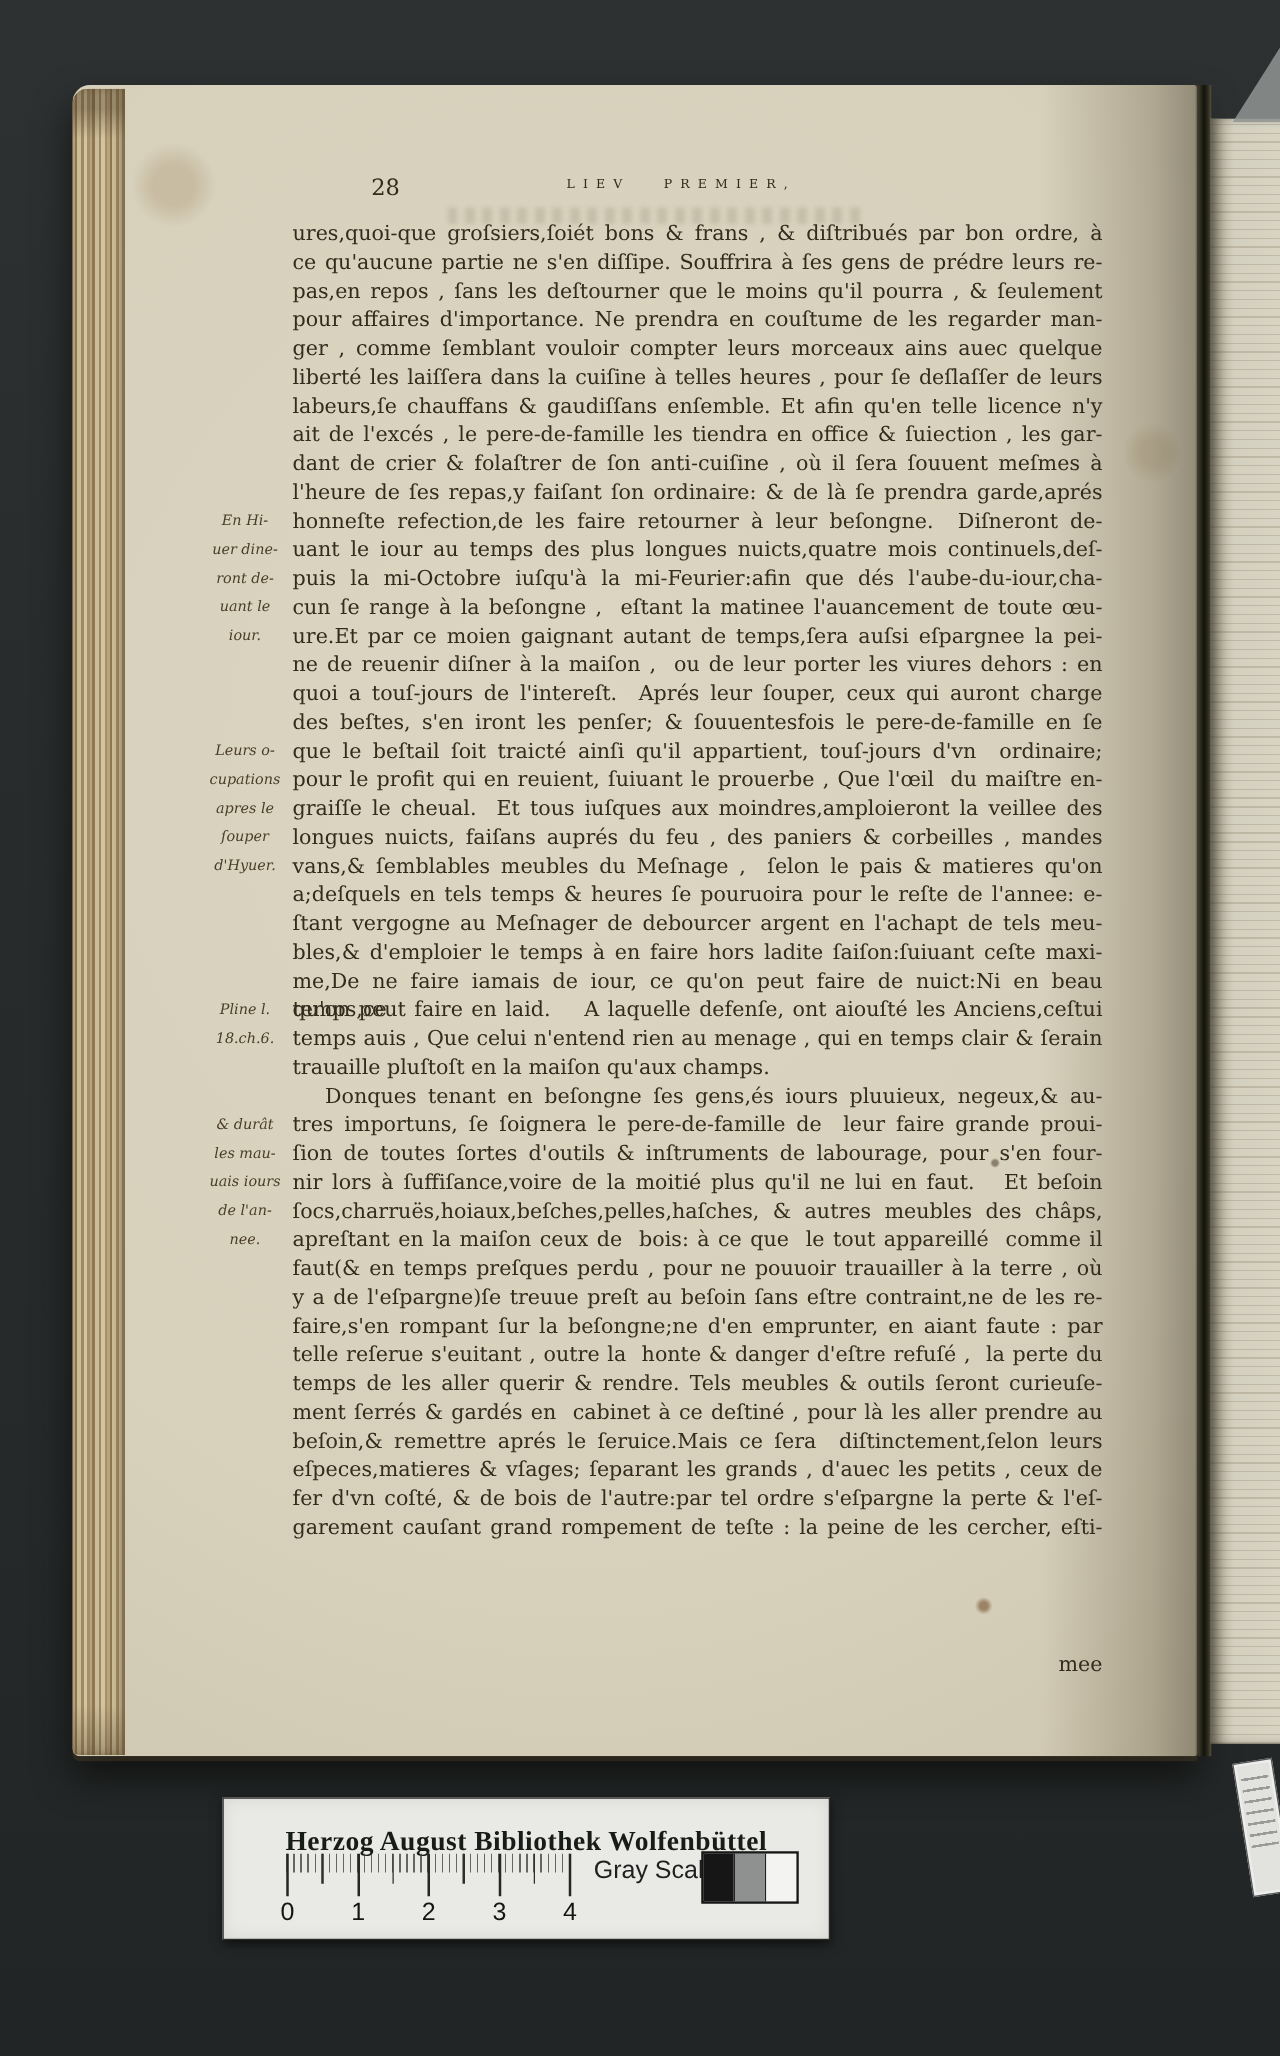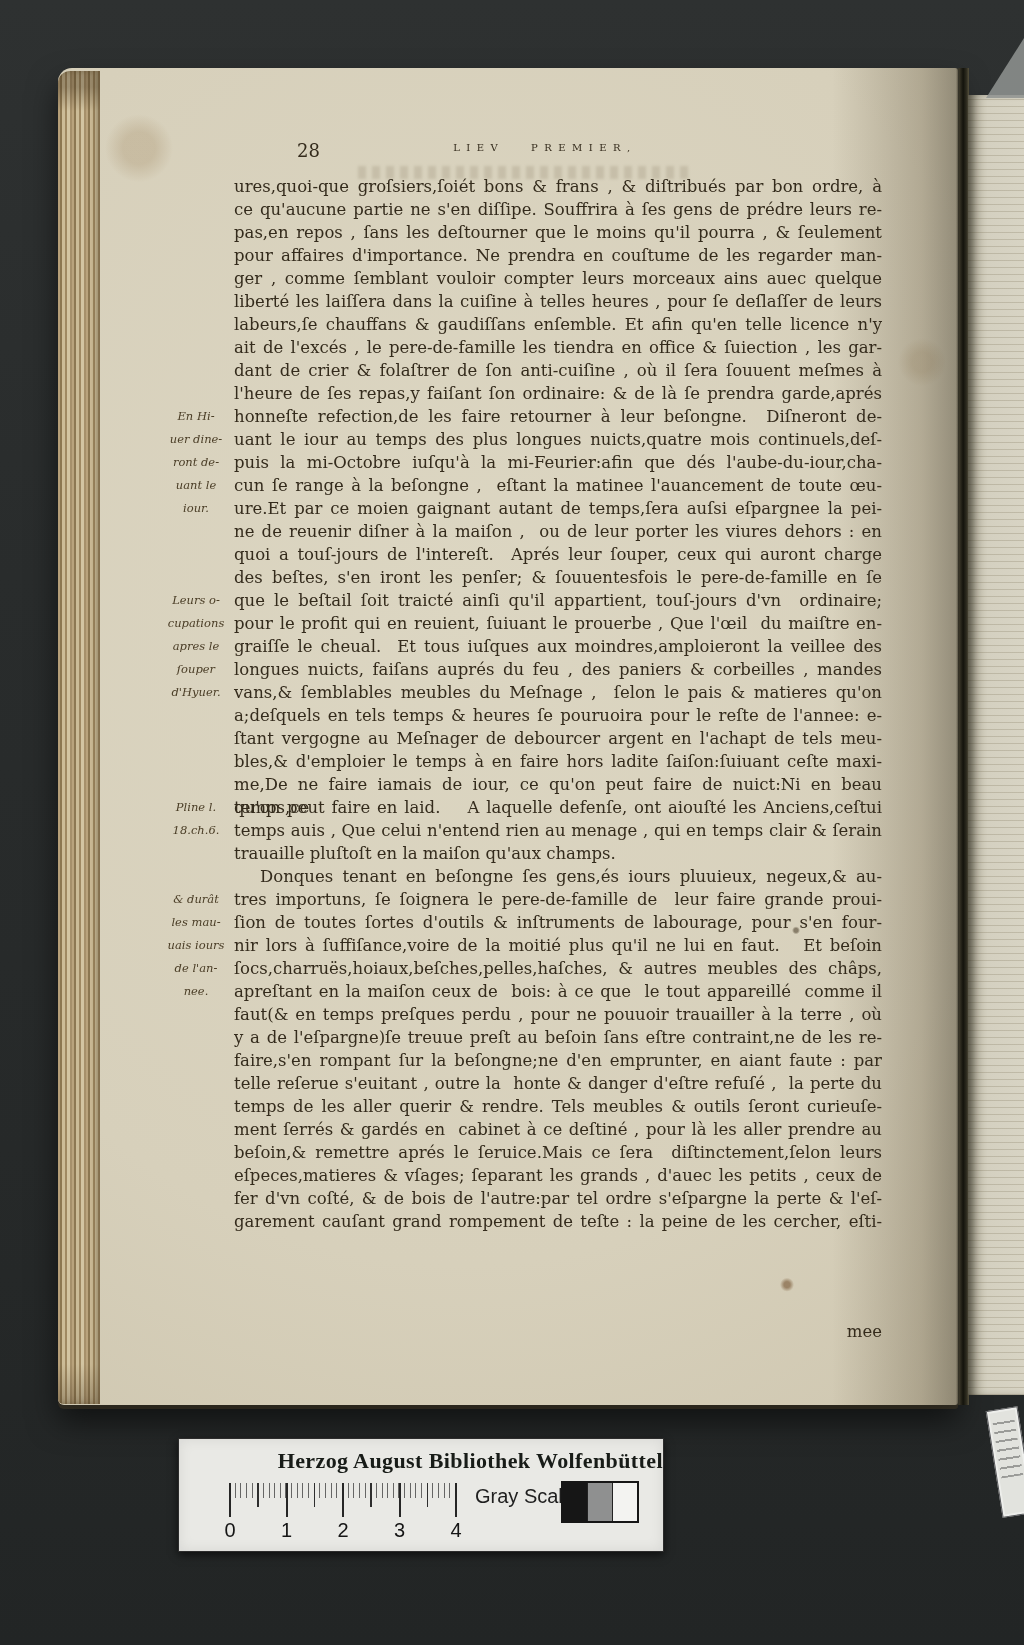--- a/index.html
+++ b/index.html
@@ -74,21 +74,21 @@
   .facing-card{position:absolute;left:994px;top:1408px;width:30px;height:106px;
     transform:rotate(-9deg);background:#e2e3de;border:1px solid #55565a;
     box-shadow:inset 0 0 0 2px rgba(255,255,255,.4);}
   .facing-card::before{content:"";position:absolute;left:4px;top:8px;right:4px;height:60px;
     background:repeating-linear-gradient(0deg,#9a9b98 0 2px,transparent 2px 9px);}
 
   
   .card{position:absolute;left:178px;top:1438px;width:484px;height:112px;
     background:var(--card_white,#e9e9e5);border:1px solid #2c2c2c;
     box-shadow:0 3px 8px rgba(0,0,0,.6), inset 0 0 14px rgba(0,0,0,.08);}
-  .card-title{margin-top:9px;text-align:right;font-family:"Liberation Serif",serif;
+  .card-title{margin-top:21px;text-align:center;font-family:"Liberation Serif",serif;
     font-weight:bold;font-size:22px;color:#181c18;letter-spacing:.4px;}
   .ruler{position:absolute;left:50px;top:44px;width:232px;height:62px;}
   .mm-band{position:absolute;left:0;top:0;width:228px;height:15px;
     background:repeating-linear-gradient(90deg,#3a3a3a 0 1px, transparent 1px 5.65px);opacity:.75;}
   .cm-tick{position:absolute;top:0;width:2px;height:34px;background:#262626;}
   .half-tick{position:absolute;top:0;width:1.5px;height:24px;background:#2e2e2e;}
   .ruler-num{position:absolute;top:36px;width:20px;text-align:center;
     font-family:"Liberation Sans",sans-serif;font-size:20px;color:#151515;}
   .grayscale-label{position:absolute;left:296px;top:46px;
     font-family:"Liberation Sans",sans-serif;font-size:20px;color:#1f1f1f;}

